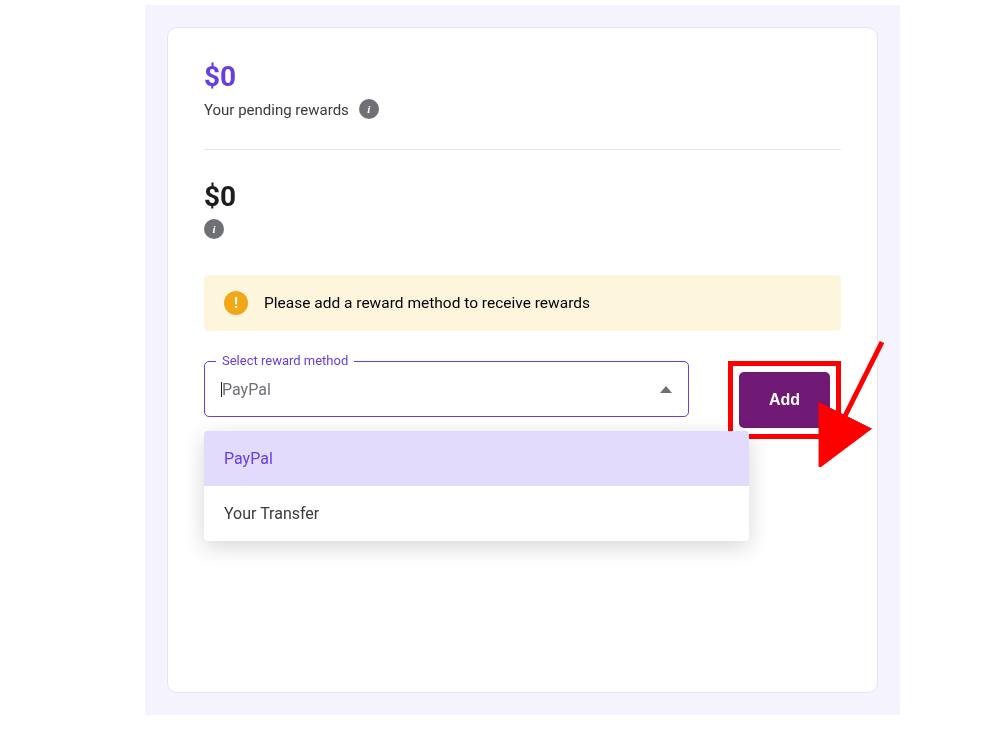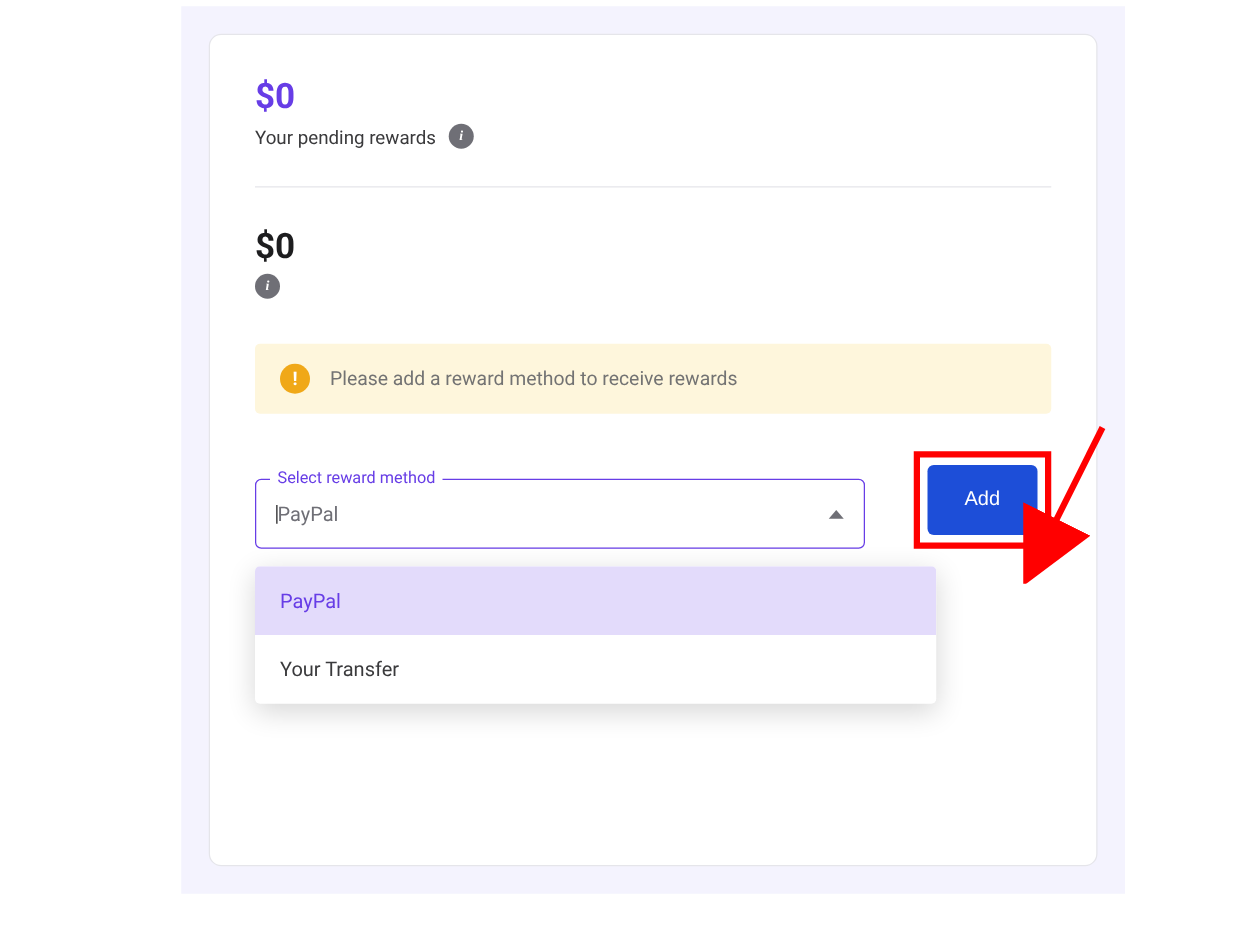--- a/index.html
+++ b/index.html
@@ -93,25 +93,25 @@
       display: flex;
       align-items: center;
       justify-content: center;
       color: #ffffff;
       font-weight: 700;
       font-size: 15px;
       flex-shrink: 0;
     }
     .alert-text {
       font-size: 15.5px;
-      color: #737373;
+      color: #000000;
     }
     .row {
       display: flex;
-      align-items: flex-end;
+      align-items: flex-start;
       gap: 39px;
     }
     .select-wrap {
       position: relative;
       flex: 1;
     }
     .select-label {
       position: absolute;
       top: -8px;
       left: 12px;
@@ -154,24 +154,24 @@
       border-left: 6px solid transparent;
       border-right: 6px solid transparent;
       border-bottom: 7px solid #6f6f76;
     }
     .add-btn-frame {
       border: 5px solid #ff0000;
       padding: 6px;
       display: flex;
     }
     .add-btn {
-      background: #1d4ed8;
+      background: #701a75;
       color: #ffffff;
       font-size: 16px;
-      font-weight: 400;
+      font-weight: 700;
       border: none;
       border-radius: 5px;
       padding: 0 30px;
       height: 56px;
       cursor: pointer;
     }
     .dropdown {
       position: absolute;
       left: 0;
       top: 70px;

